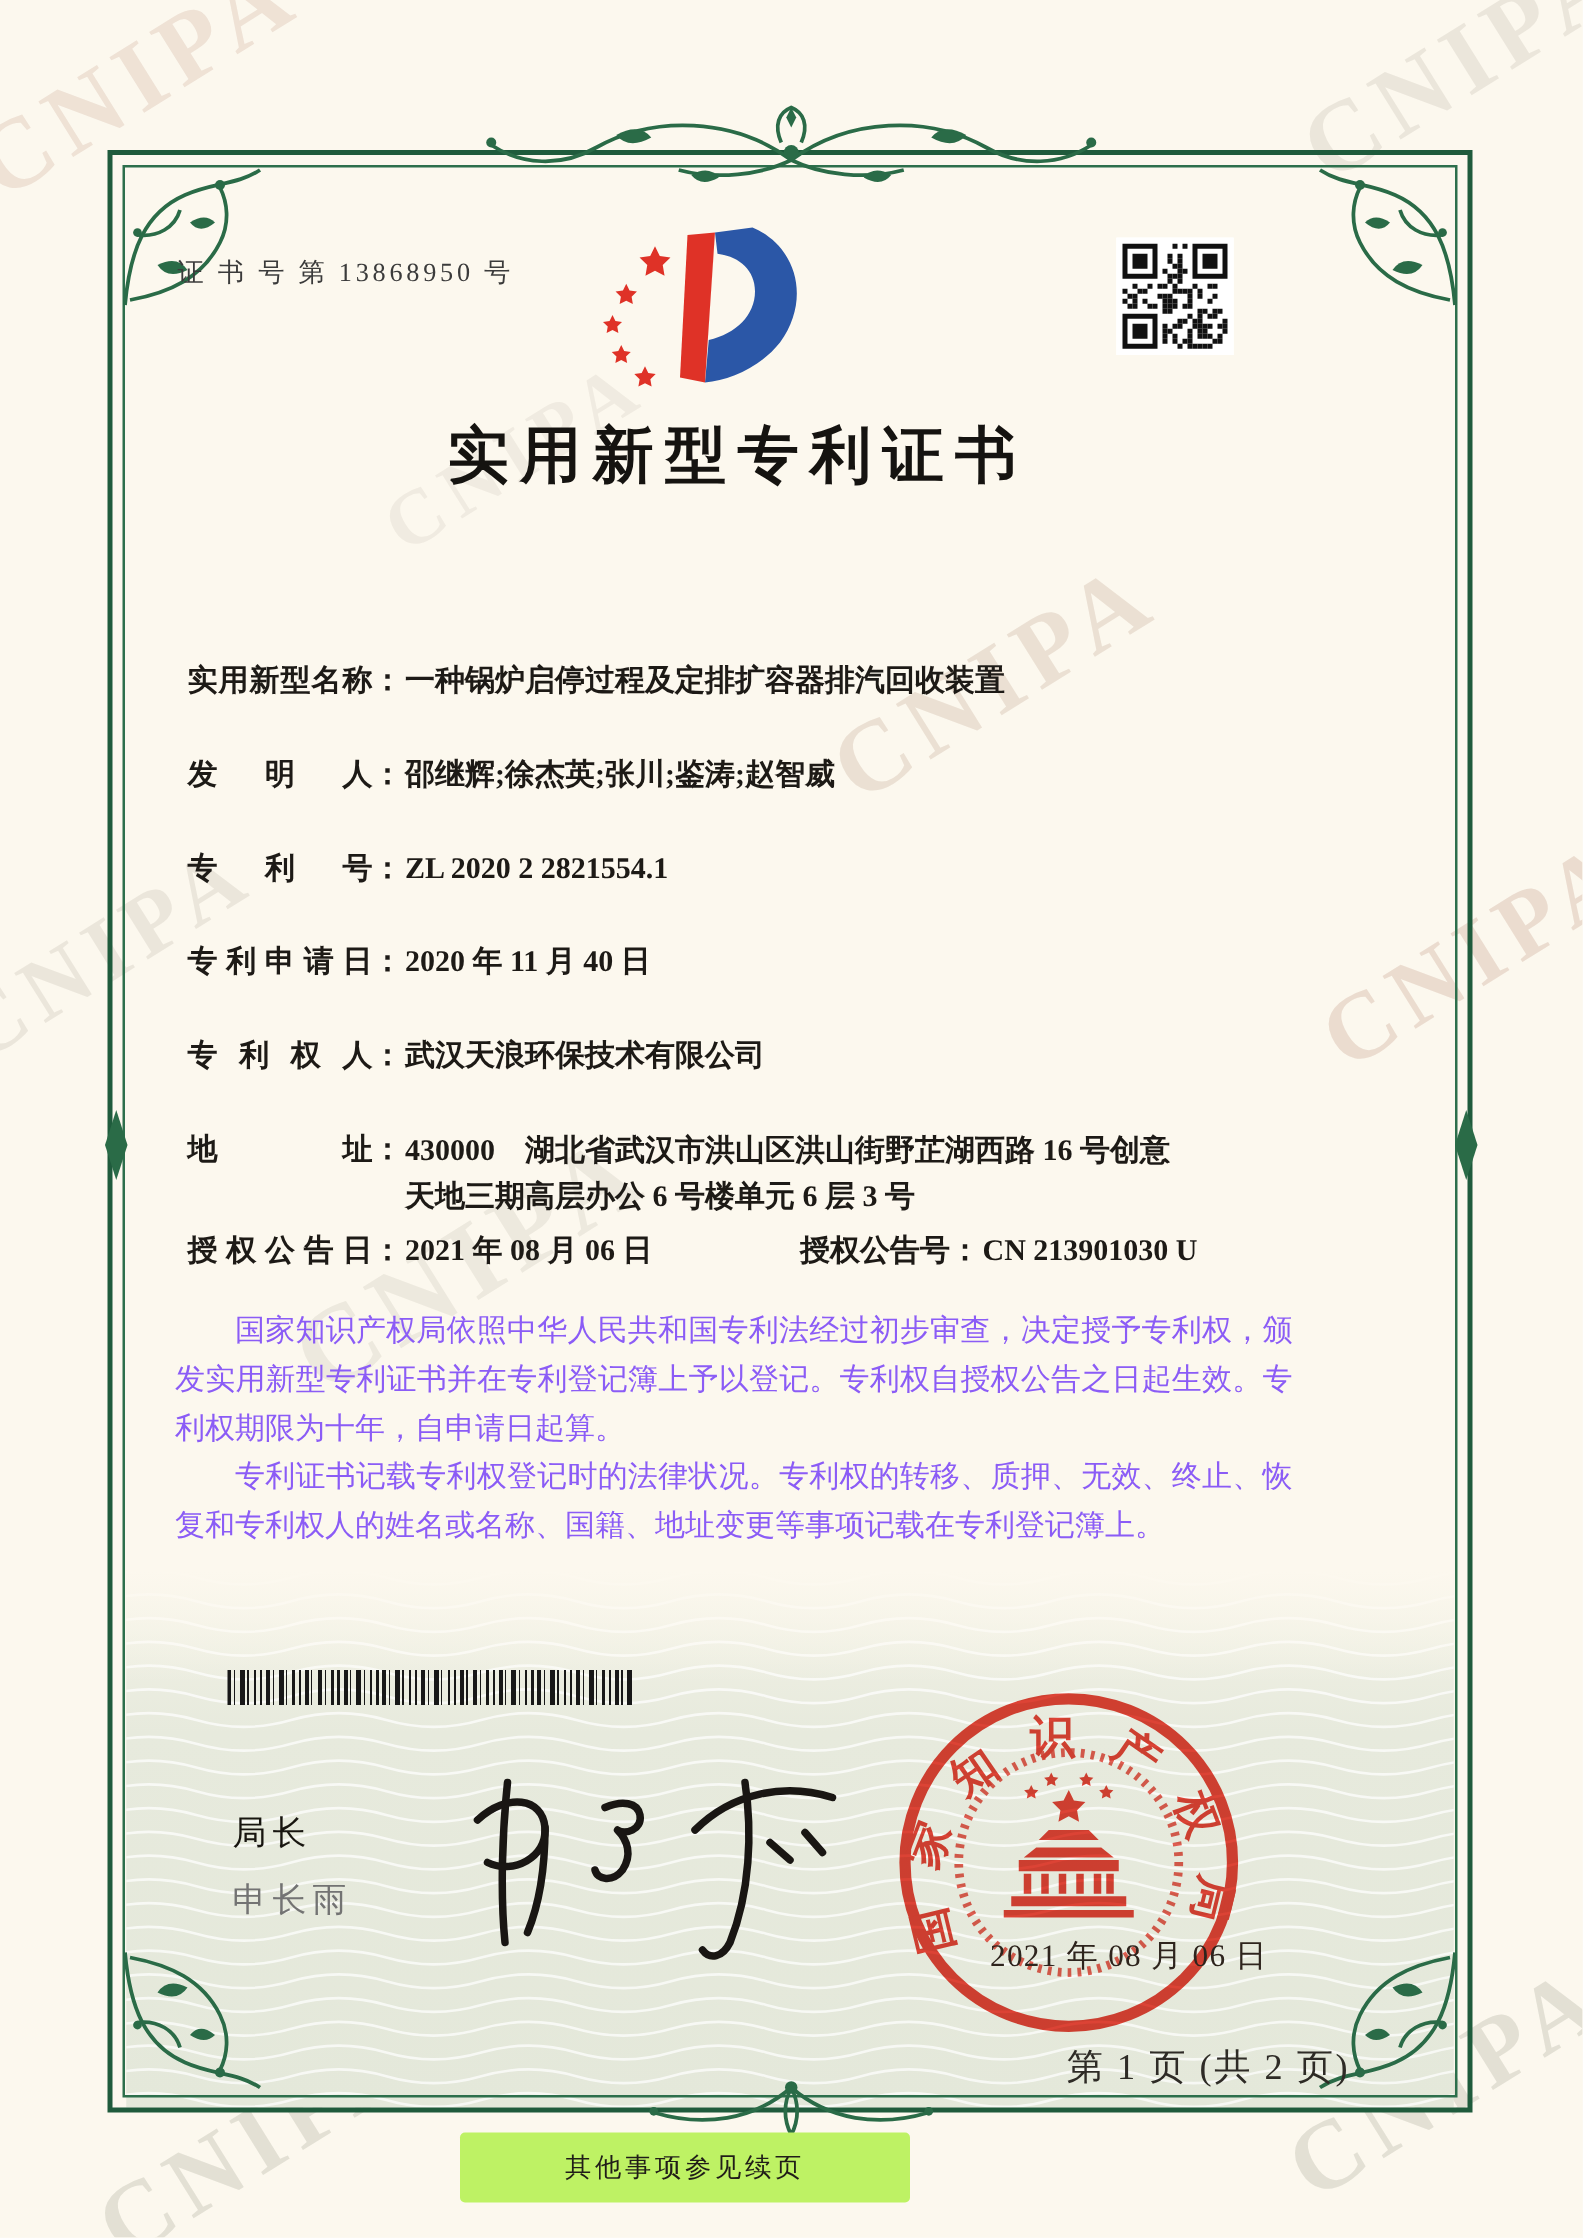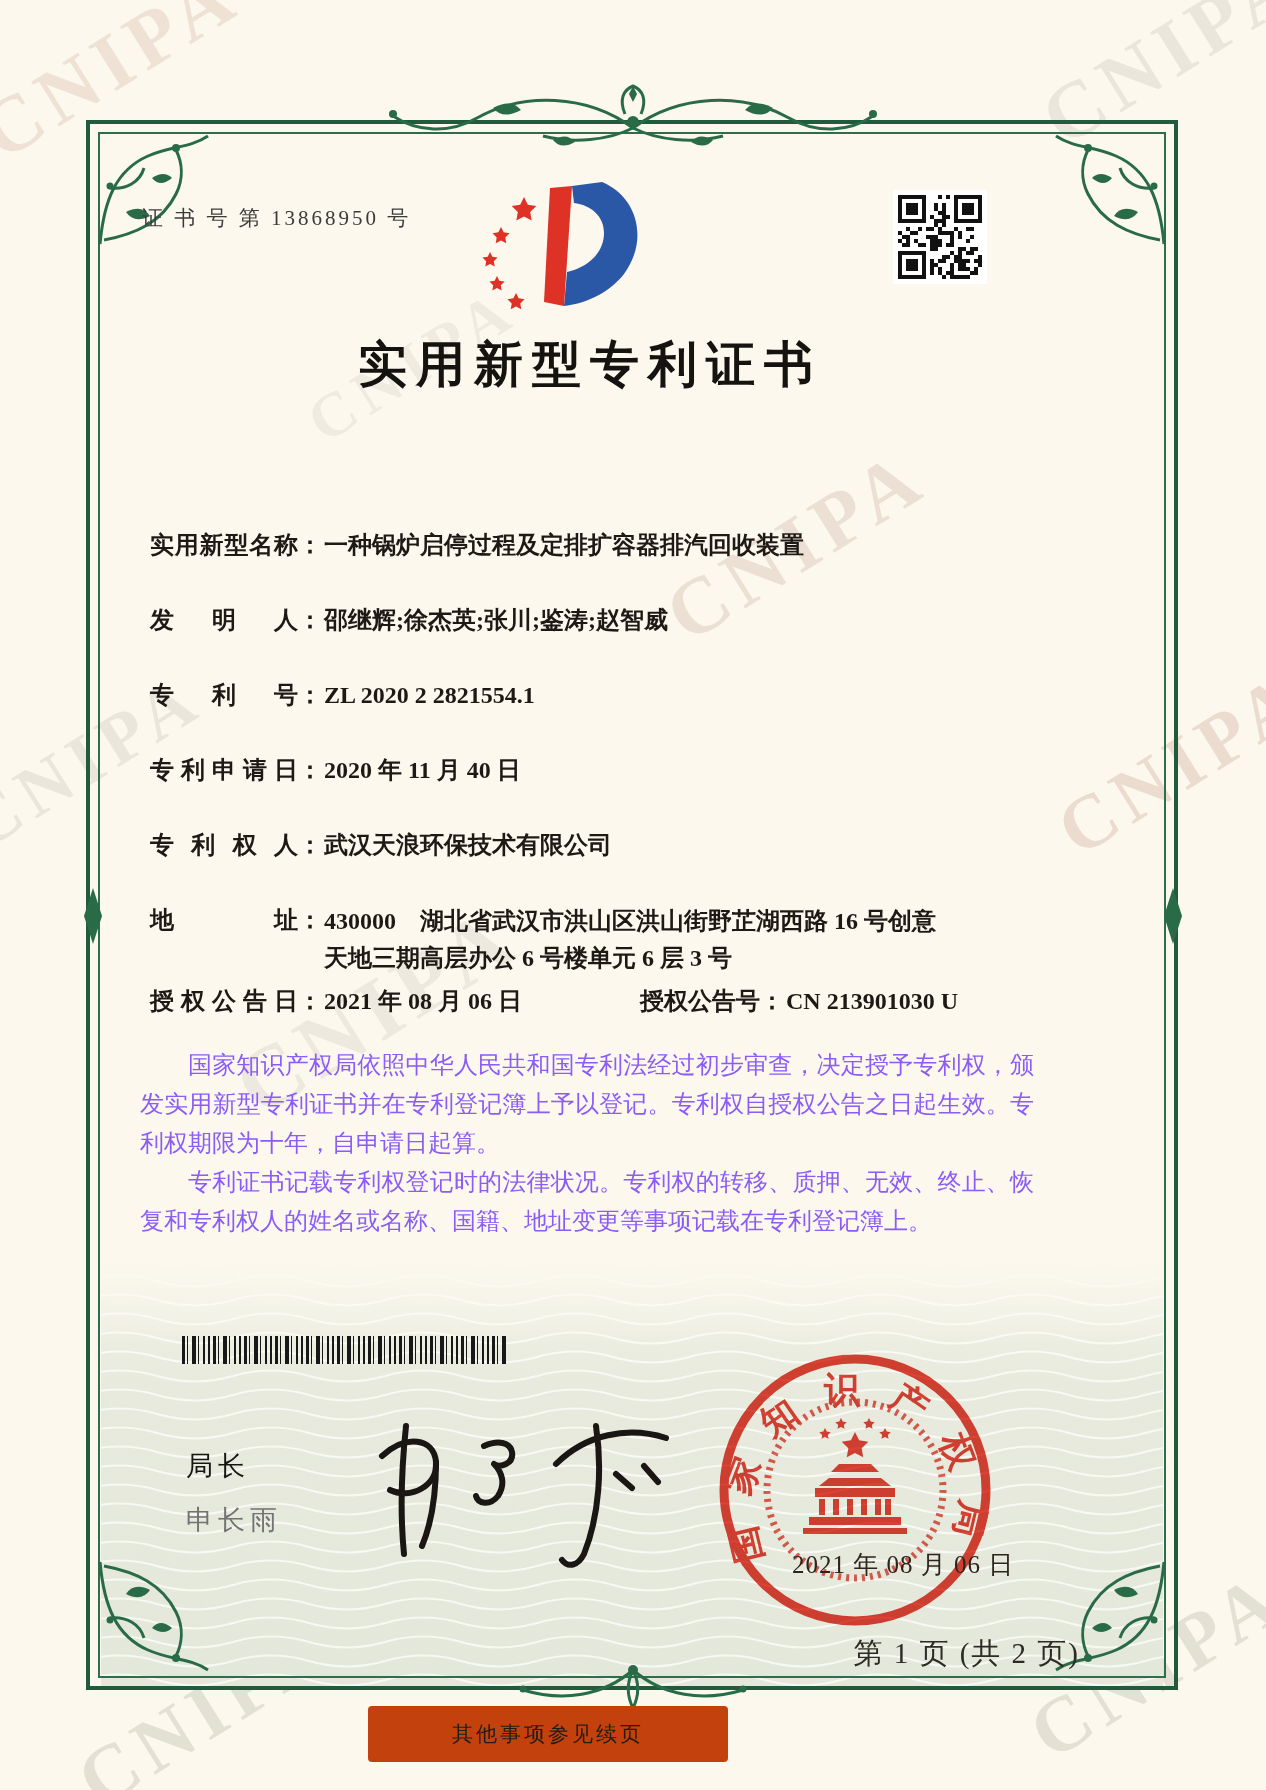--- a/index.html
+++ b/index.html
@@ -51,21 +51,21 @@
   .signer-title{position:absolute;left:186px;top:1448px;font-size:27px;letter-spacing:5px;color:#17150f;font-family:"Liberation Sans","DejaVu Sans",sans-serif;}
   .signer-name{position:absolute;left:186px;top:1502px;font-size:27px;letter-spacing:5px;color:#737373;font-family:Liberation Mono, monospace;}
   .sig-svg{position:absolute;left:348px;top:1404px;}
 
   
   .seal{position:absolute;left:705px;top:1340px;width:300px;height:300px;mix-blend-mode:multiply;opacity:.95;}
   .seal-date{position:absolute;left:792px;top:1548px;font-size:25px;letter-spacing:1px;color:#2e241d;white-space:nowrap;}
 
   
   .page-info{position:absolute;left:140px;top:1634px;width:940px;text-align:right;font-size:29px;letter-spacing:2px;color:#2e2b26;}
-  .cont-strip{position:absolute;left:368px;top:1706px;width:360px;height:56px;background:#c2410c;border-radius:4px;}
+  .cont-strip{position:absolute;left:368px;top:1706px;width:360px;height:56px;background:#bef264;border-radius:4px;}
   .cont-note{position:absolute;left:0;top:0;width:100%;height:100%;display:flex;align-items:center;justify-content:center;font-size:21px;letter-spacing:3px;color:#201d18;}
 
   .ornament{position:absolute;pointer-events:none;}
 </style>
 </head>
 <body>
 
 <div class="page">
 
   <div class="wm" style="left:-34px;top:18px;font-size:80px;">CNIPA</div>

